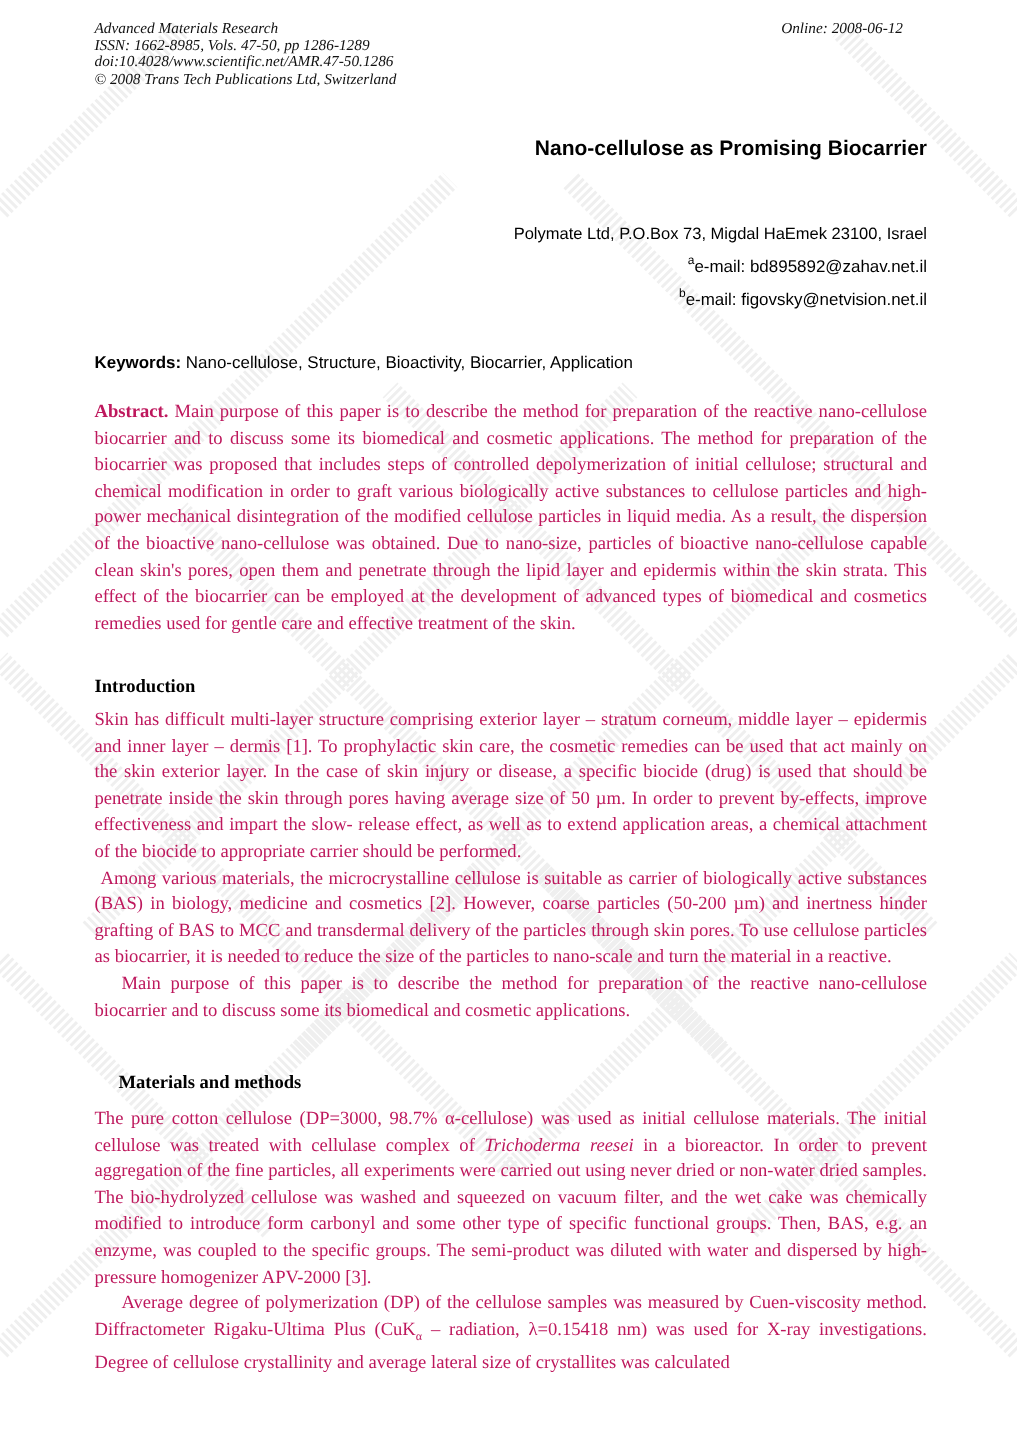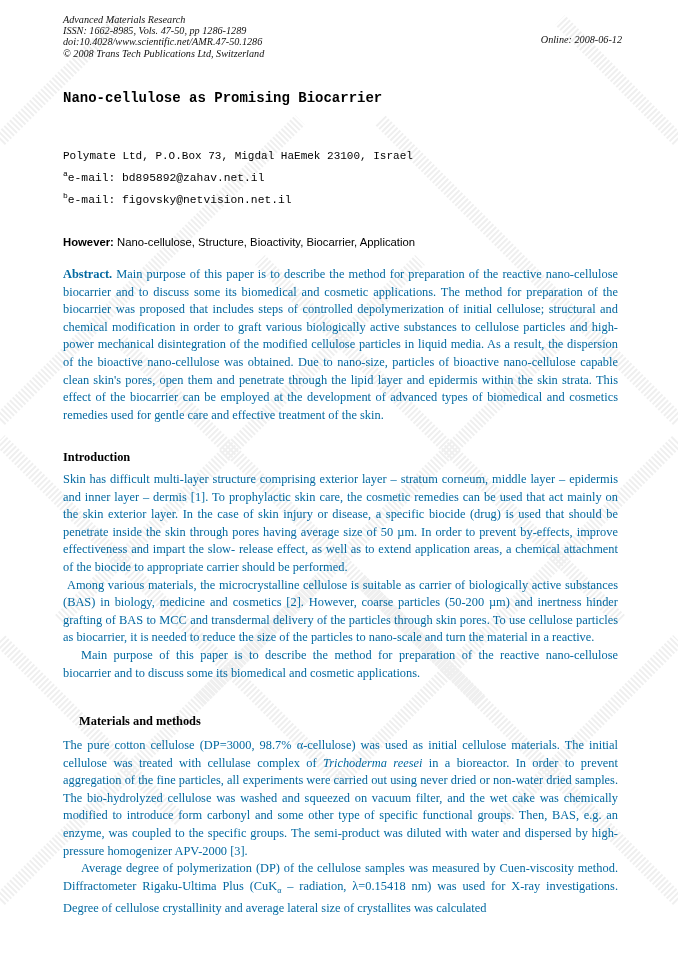--- a/index.html
+++ b/index.html
@@ -7,41 +7,41 @@
     width:678px; height:959px; overflow:hidden; background:#ffffff;
     position:relative; color:#000;
   }
   .page { position:absolute; left:0; top:0; width:678px; height:829px; }
   .hdr {
     position:absolute; left:63px; top:14px;
     font-family:"Liberation Serif", serif; font-style:italic;
     font-size:10.2px; line-height:11.2px; color:#111;
   }
   .hdr-right {
-    position:absolute; right:56px; top:14px;
+    position:absolute; right:76px; top:14px;
     font-family:"Liberation Serif", serif; font-style:italic;
-    font-size:10.2px; line-height:11.2px; color:#111;margin-top:20px;
+    font-size:10.2px; line-height:11.2px; color:#111;
   }
-  .center { position:absolute; left:63px; width:555px; text-align:left;
-    font-family:Liberation Mono, monospace; }
+  .center { position:absolute; left:63px; width:555px; text-align:right;
+    font-family:Liberation Sans, sans-serif; }
   .title { top:90px; font-size:14px; font-weight:bold; }
   .authors { top:121px; font-size:14.5px; }
   .authors sup, .email sup { font-size:8px; vertical-align:super; line-height:0; }
   .affil { top:150px; font-size:11px; }
   .email1 { top:172px; font-size:11.3px; }
   .email2 { top:194px; font-size:11.3px; }
   .keywords {
     position:absolute; left:63px; top:236px; width:560px;
     font-family:"Liberation Sans", sans-serif; font-size:11.3px;
   }
   .keywords b { font-weight:bold; }
   .body {
     position:absolute; left:63px; width:555px;
     font-family:"Liberation Serif", serif; font-size:12.4px;
-    line-height:17.6px; text-align:justify; color:#0369a1;
+    line-height:17.6px; text-align:justify; color:#be185d;
   }
   .body p { margin:0; }
   .abstract { top:266px; }
   .intro-h { position:absolute; left:63px; top:450px;
     font-family:"Liberation Serif", serif; font-weight:bold; font-size:12.4px; }
   .intro { top:471px; }
   .methods-h { position:absolute; left:79px; top:714px;
     font-family:"Liberation Serif", serif; font-weight:bold; font-size:12.4px; }
   .methods { top:737px; }
   .indent-small { text-indent:4px; }
@@ -78,21 +78,21 @@
 
   <div class="center affil">Polymate Ltd, P.O.Box 73, Migdal HaEmek 23100, Israel</div>
   <div class="center email email1">
     <sup>a</sup><span>e-mail: bd895892@zahav.net.il</span>
   </div>
   <div class="center email email2">
     <sup>b</sup><span>e-mail: figovsky@netvision.net.il</span>
   </div>
 
   <div class="keywords">
-    <b>However:</b><span> Nano-cellulose, Structure, Bioactivity, Biocarrier, Application</span>
+    <b>Keywords:</b><span> Nano-cellulose, Structure, Bioactivity, Biocarrier, Application</span>
   </div>
 
   <div class="body abstract">
     <p><b>Abstract.</b><span> Main purpose of this paper is to describe the method for preparation of the reactive nano-cellulose biocarrier and to discuss some its biomedical and cosmetic applications. The method for preparation of the biocarrier was proposed that includes steps of controlled depolymerization of initial cellulose; structural and chemical modification in order to graft various biologically active substances to cellulose particles and high-power mechanical disintegration of the modified cellulose particles in liquid media. As a result, the dispersion of the bioactive nano-cellulose was obtained. Due to nano-size, particles of bioactive nano-cellulose capable clean skin's pores, open them and penetrate through the lipid layer and epidermis within the skin strata. This effect of the biocarrier can be employed at the development of advanced types of biomedical and cosmetics remedies used for gentle care and effective treatment of the skin.</span></p>
   </div>
 
   <div class="intro-h">Introduction</div>
   <div class="body intro">
     <p>Skin has difficult multi-layer structure comprising exterior layer – stratum corneum, middle layer – epidermis and inner layer – dermis [1]. To prophylactic skin care, the cosmetic remedies can be used that act mainly on the skin exterior layer. In the case of skin injury or disease, a specific biocide (drug) is used that should be penetrate inside the skin through pores having average size of 50 µm. In order to prevent by-effects, improve effectiveness and impart the slow- release effect, as well as to extend application areas, a chemical attachment of the biocide to appropriate carrier should be performed.</p>
     <p class="indent-small">Among various materials, the microcrystalline cellulose is suitable as carrier of biologically active substances (BAS) in biology, medicine and cosmetics [2]. However, coarse particles (50-200 µm) and inertness hinder grafting of BAS to MCC and transdermal delivery of the particles through skin pores. To use cellulose particles as biocarrier, it is needed to reduce the size of the particles to nano-scale and turn the material in a reactive.</p>

